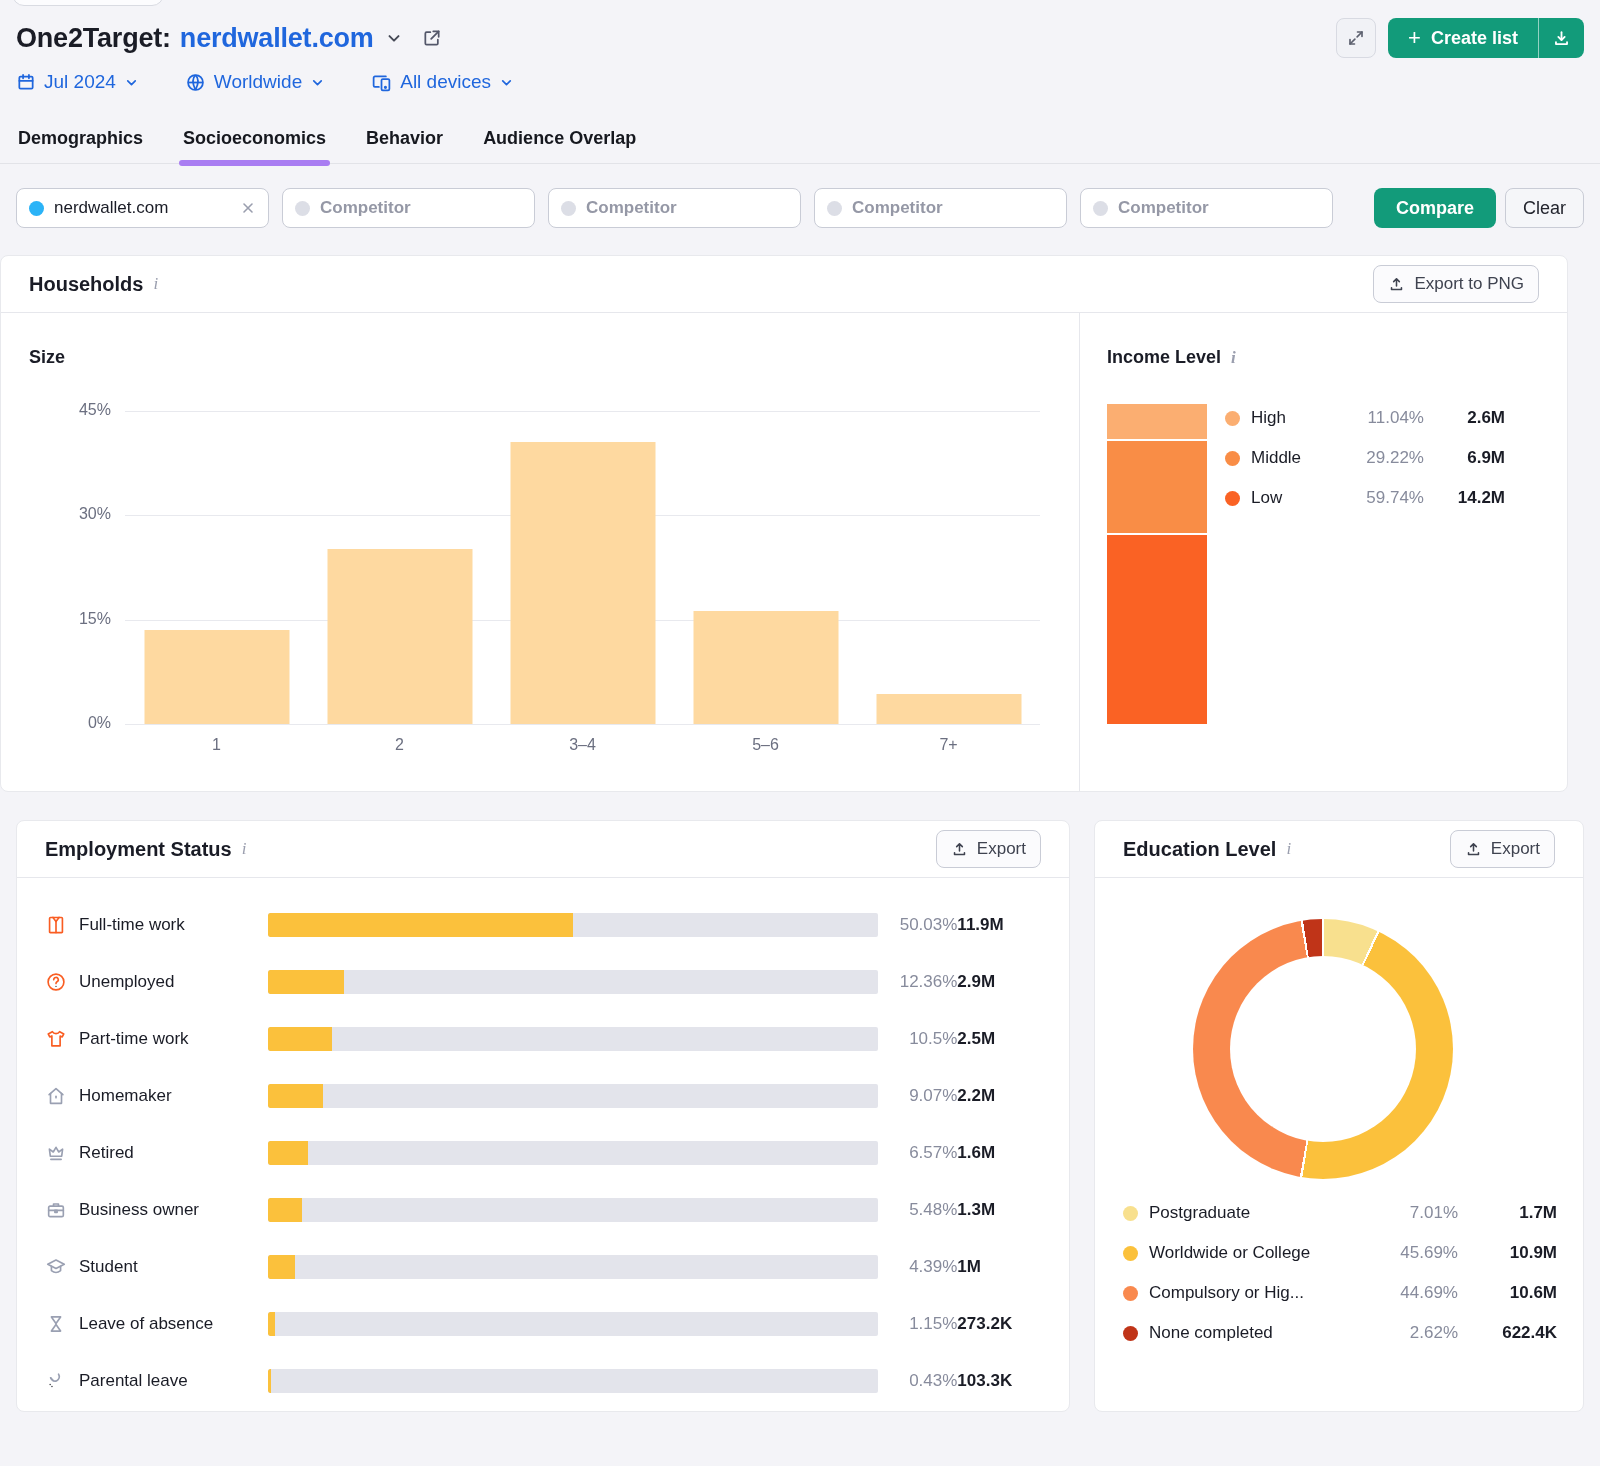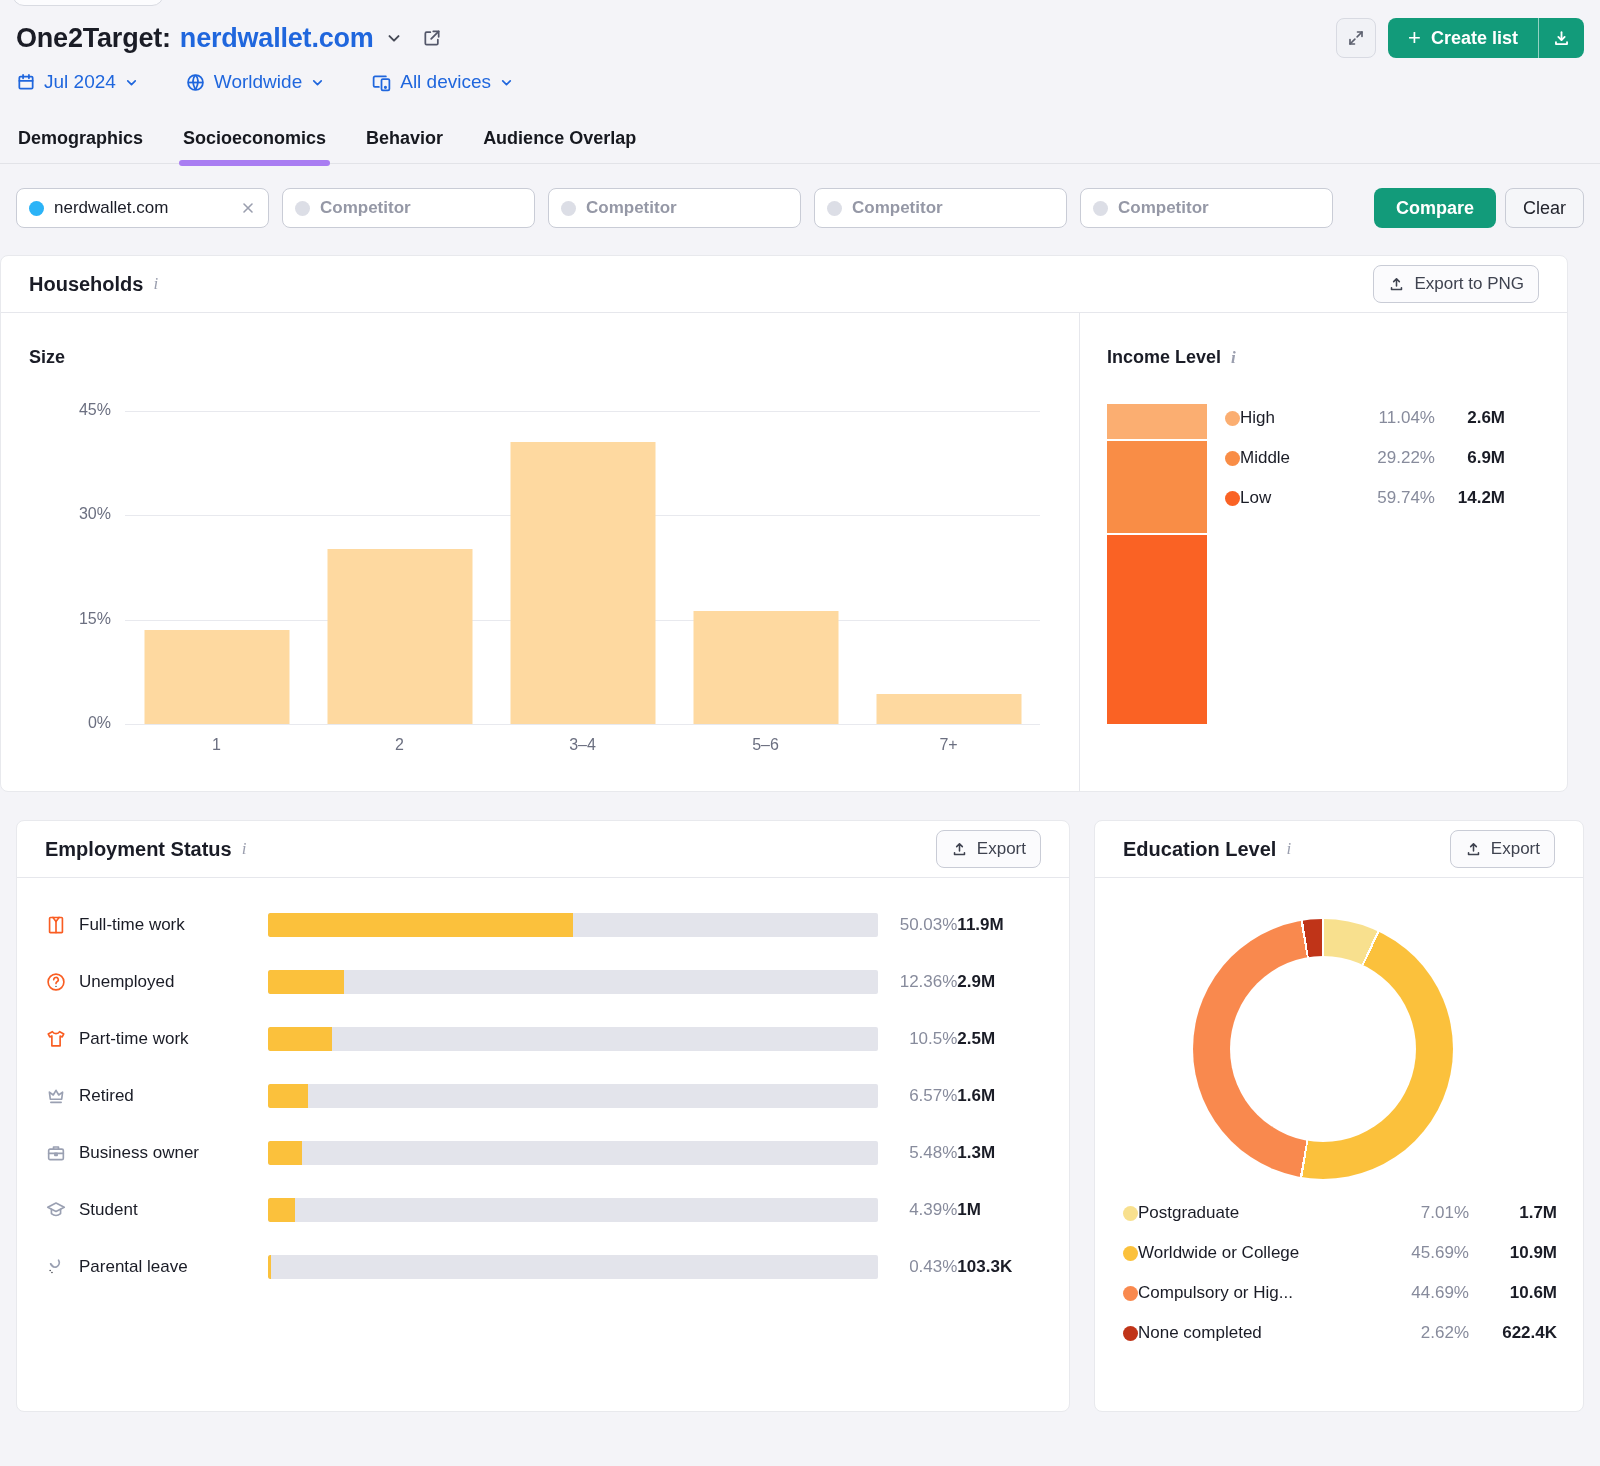--- a/index.html
+++ b/index.html
@@ -94,21 +94,21 @@
   .size-bar { position:absolute; bottom:0; left:50%; transform:translateX(-50%); width:145px; background:#fed9a0; }
   .cat-label { position:absolute; top:325px; left:50%; transform:translateX(-50%); font-size:16px; color:#6b6f80; white-space:nowrap; }
 
   .income-bar { position:absolute; left:1106px; top:148px; width:100px; height:320px; display:flex; flex-direction:column; }
   .income-seg { width:100%; border-bottom:2px solid #fff; }
   .income-seg:last-child { border-bottom:none; }
 
   .legend { position:absolute; display:flex; flex-direction:column; }
   #income-legend { left:1224px; top:142px; width:280px; }
   #education-legend { left:28px; top:372px; width:434px; }
-  .legend-row { height:40px; display:flex; align-items:center; }
+  .legend-row { height:40px; display:flex; align-items:center; gap:11px; }
   .legend-dot { width:15px; height:15px; border-radius:50%; flex:0 0 auto; }
   .legend-label { font-size:17px; color:#1a1c26; white-space:nowrap; }
   .legend-pct { margin-left:auto; font-size:17px; color:#878b9c; text-align:right; }
   .legend-value { font-size:17px; font-weight:bold; text-align:right; width:70px; }
   #education-legend .legend-value { width:88px; }
 
   
   .emp-rows { position:absolute; left:28px; right:28px; top:75px; }
   .emp-row { height:57px; display:flex; align-items:center; }
   .emp-icon { width:22px; height:22px; flex:0 0 auto; margin-right:12px; }
@@ -384,20 +384,35 @@
           </svg>
         </span>
     <span class="emp-label">Part-time work</span>
     <div class="emp-track">
       <div class="emp-fill" style="width: 10.5%;"></div>
     </div>
     <span class="emp-pct">10.5%</span>
     <span class="emp-value">2.5M</span>
   </div>
 
+  <div class="emp-row">
+    <span class="emp-icon">
+          <svg width="22" height="22" viewBox="0 0 24 24" fill="none" stroke="#9aa0b2" stroke-width="1.8" stroke-linecap="round" stroke-linejoin="round">
+            <path d="M4.5 10.6 12 4l7.5 6.6"></path>
+            <path d="M6 9.3V20h12V9.3"></path>
+            <path d="M12 12.4v1.6"></path>
+          </svg>
+        </span>
+    <span class="emp-label">Homemaker</span>
+    <div class="emp-track">
+      <div class="emp-fill" style="width: 9.07%;"></div>
+    </div>
+    <span class="emp-pct">9.07%</span>
+    <span class="emp-value">2.2M</span>
+  </div>
 
   <div class="emp-row">
     <span class="emp-icon">
           <svg width="22" height="22" viewBox="0 0 24 24" fill="none" stroke="#9aa0b2" stroke-width="1.8" stroke-linecap="round" stroke-linejoin="round">
             <path d="M5.8 15.5 4.8 7.8l4.2 3.1L12 5.8l3 5.1 4.2-3.1-1 7.7z"></path>
             <path d="M6.4 19h11.2"></path>
           </svg>
         </span>
     <span class="emp-label">Retired</span>
     <div class="emp-track">
@@ -432,20 +447,34 @@
           </svg>
         </span>
     <span class="emp-label">Student</span>
     <div class="emp-track">
       <div class="emp-fill" style="width: 4.39%;"></div>
     </div>
     <span class="emp-pct">4.39%</span>
     <span class="emp-value">1M</span>
   </div>
 
+  <div class="emp-row">
+    <span class="emp-icon">
+          <svg width="22" height="22" viewBox="0 0 24 24" fill="none" stroke="#9aa0b2" stroke-width="1.8" stroke-linecap="round" stroke-linejoin="round">
+            <path d="M7 4.3h10l-5 7.2z"></path>
+            <path d="M7 19.7h10l-5-7.2z"></path>
+          </svg>
+        </span>
+    <span class="emp-label">Leave of absence</span>
+    <div class="emp-track">
+      <div class="emp-fill" style="width: 1.15%;"></div>
+    </div>
+    <span class="emp-pct">1.15%</span>
+    <span class="emp-value">273.2K</span>
+  </div>
 
   <div class="emp-row">
     <span class="emp-icon">
           <svg width="22" height="22" viewBox="0 0 24 24" fill="none" stroke="#9aa0b2" stroke-width="1.8" stroke-linecap="round" stroke-linejoin="round">
             <path d="M14.8 4.6a4.8 4.8 0 1 1-8.6 4"></path>
             <path d="M6.2 8.6 9 11.5"></path>
             <circle cx="5.6" cy="15.8" r="0.7" fill="currentColor" stroke="none"></circle>
             <circle cx="7.6" cy="18" r="0.7" fill="currentColor" stroke="none"></circle>
           </svg>
         </span>

